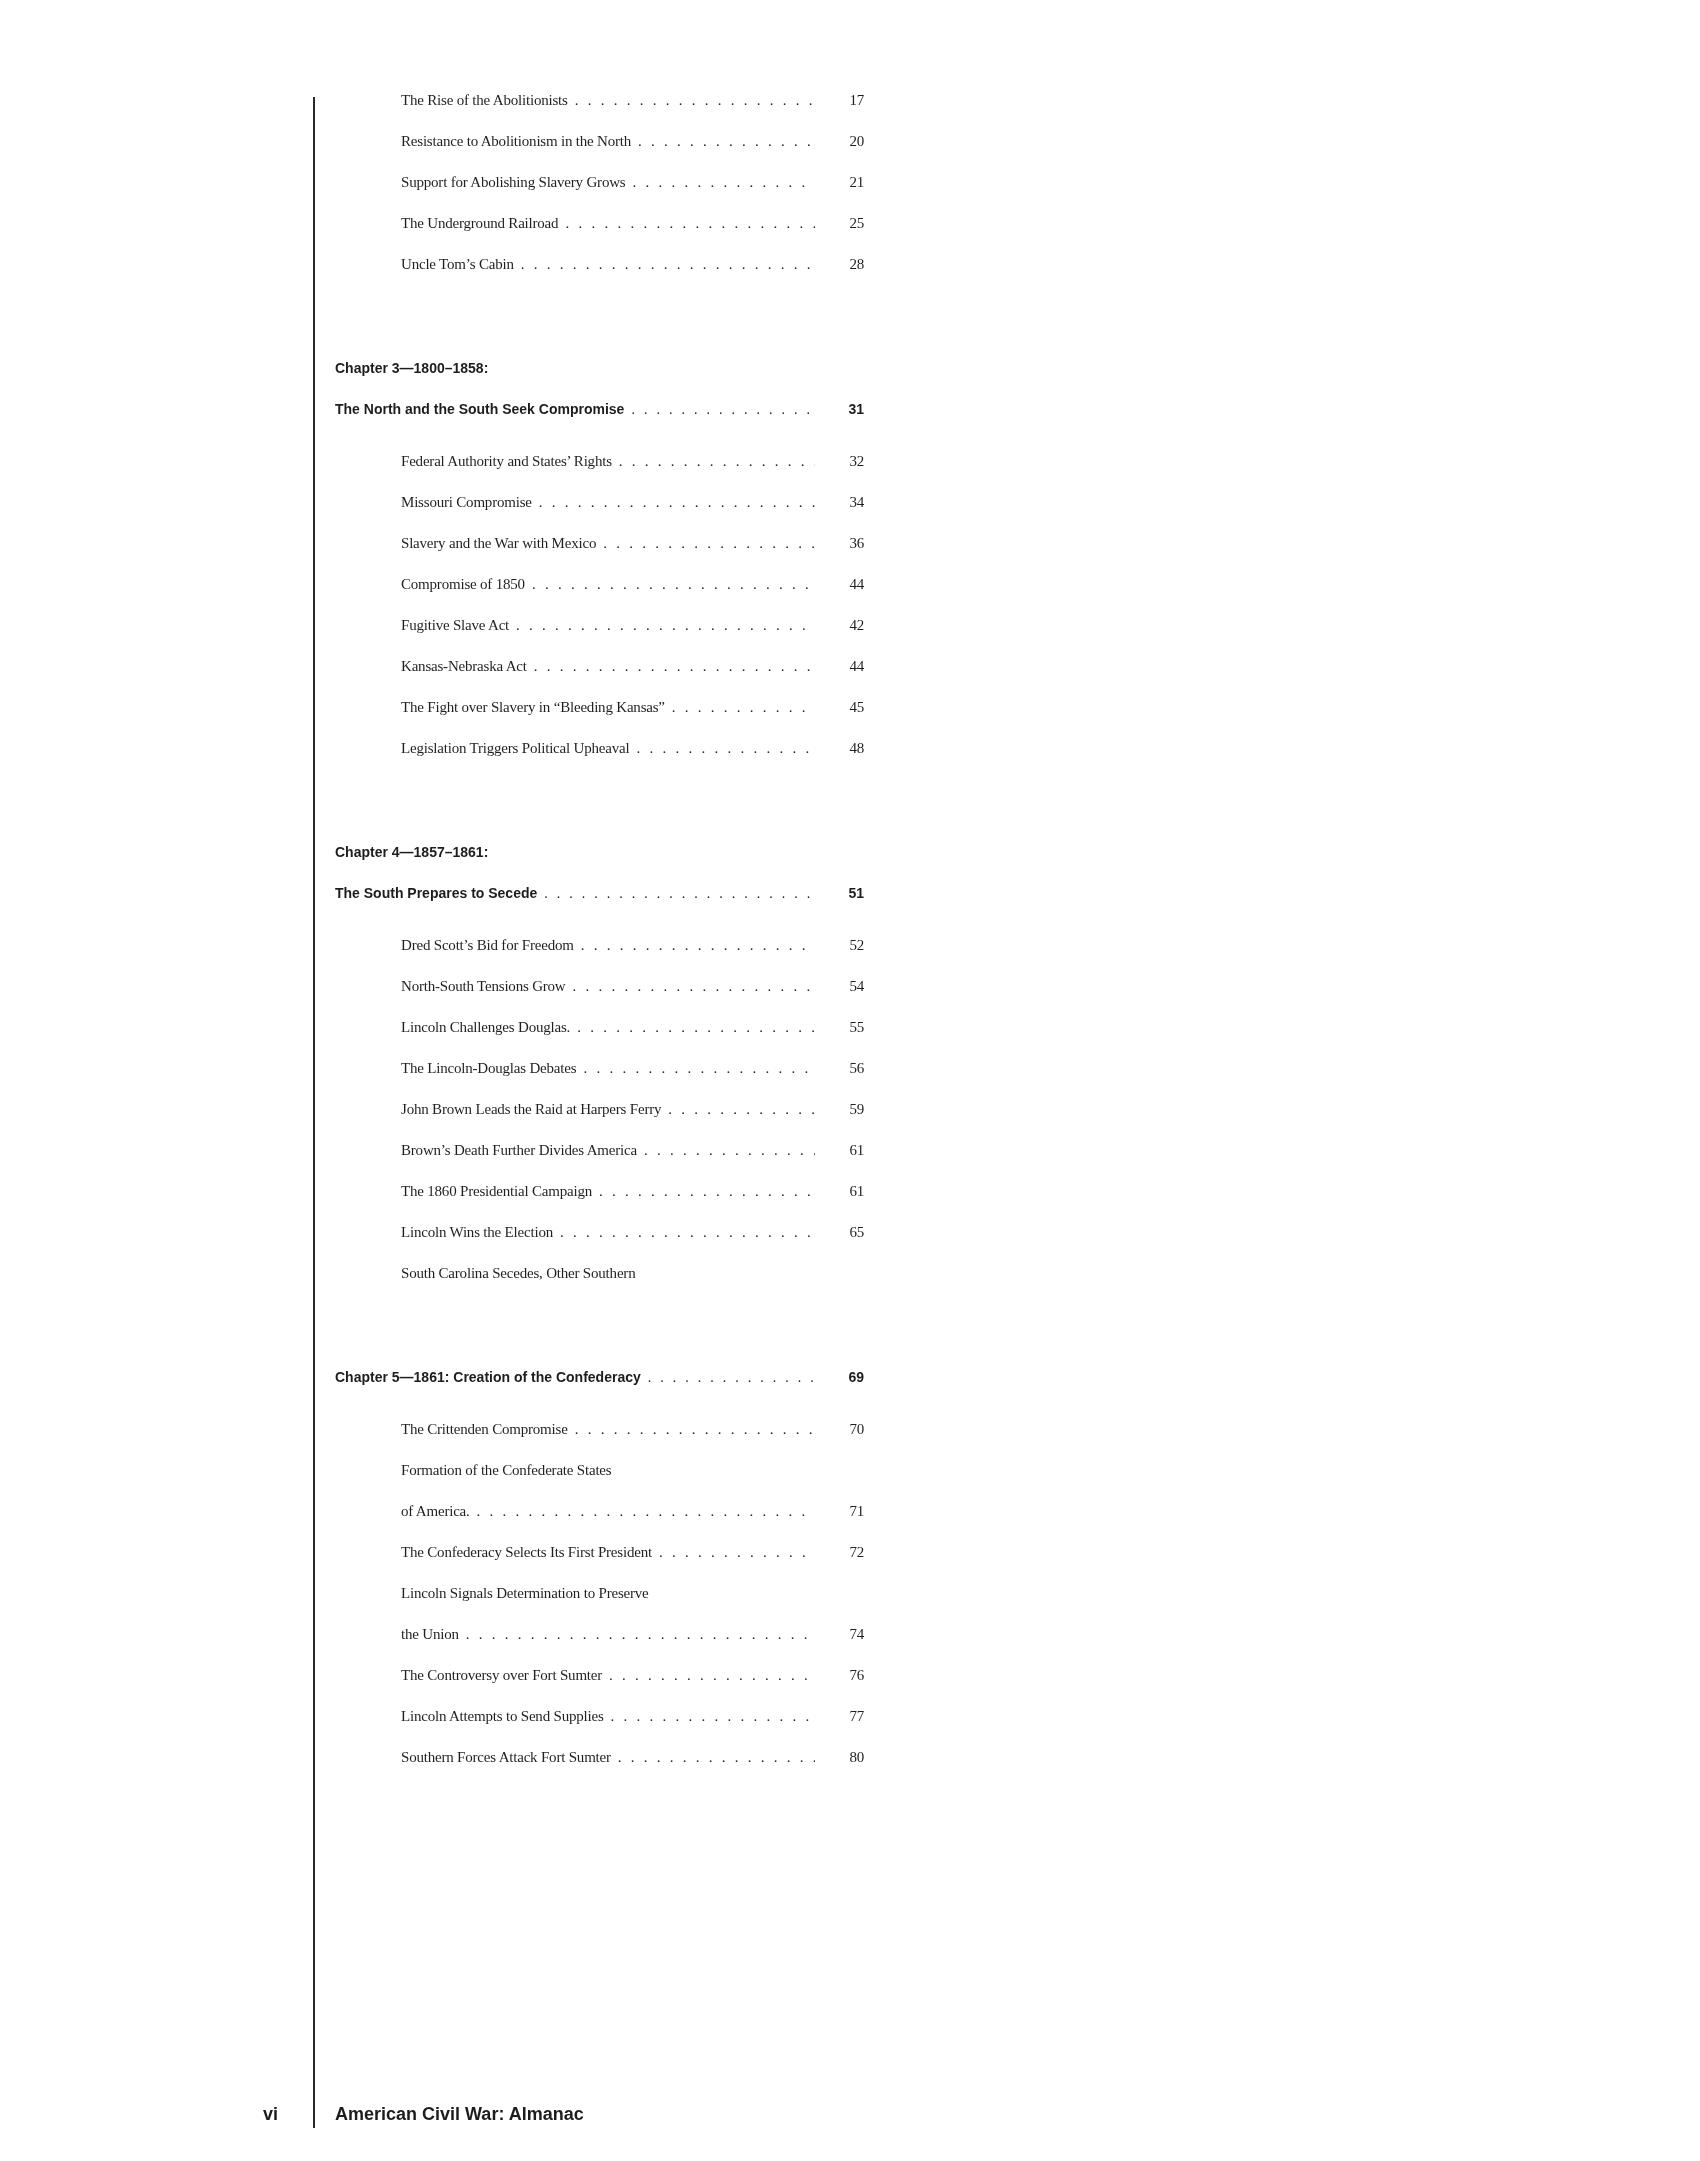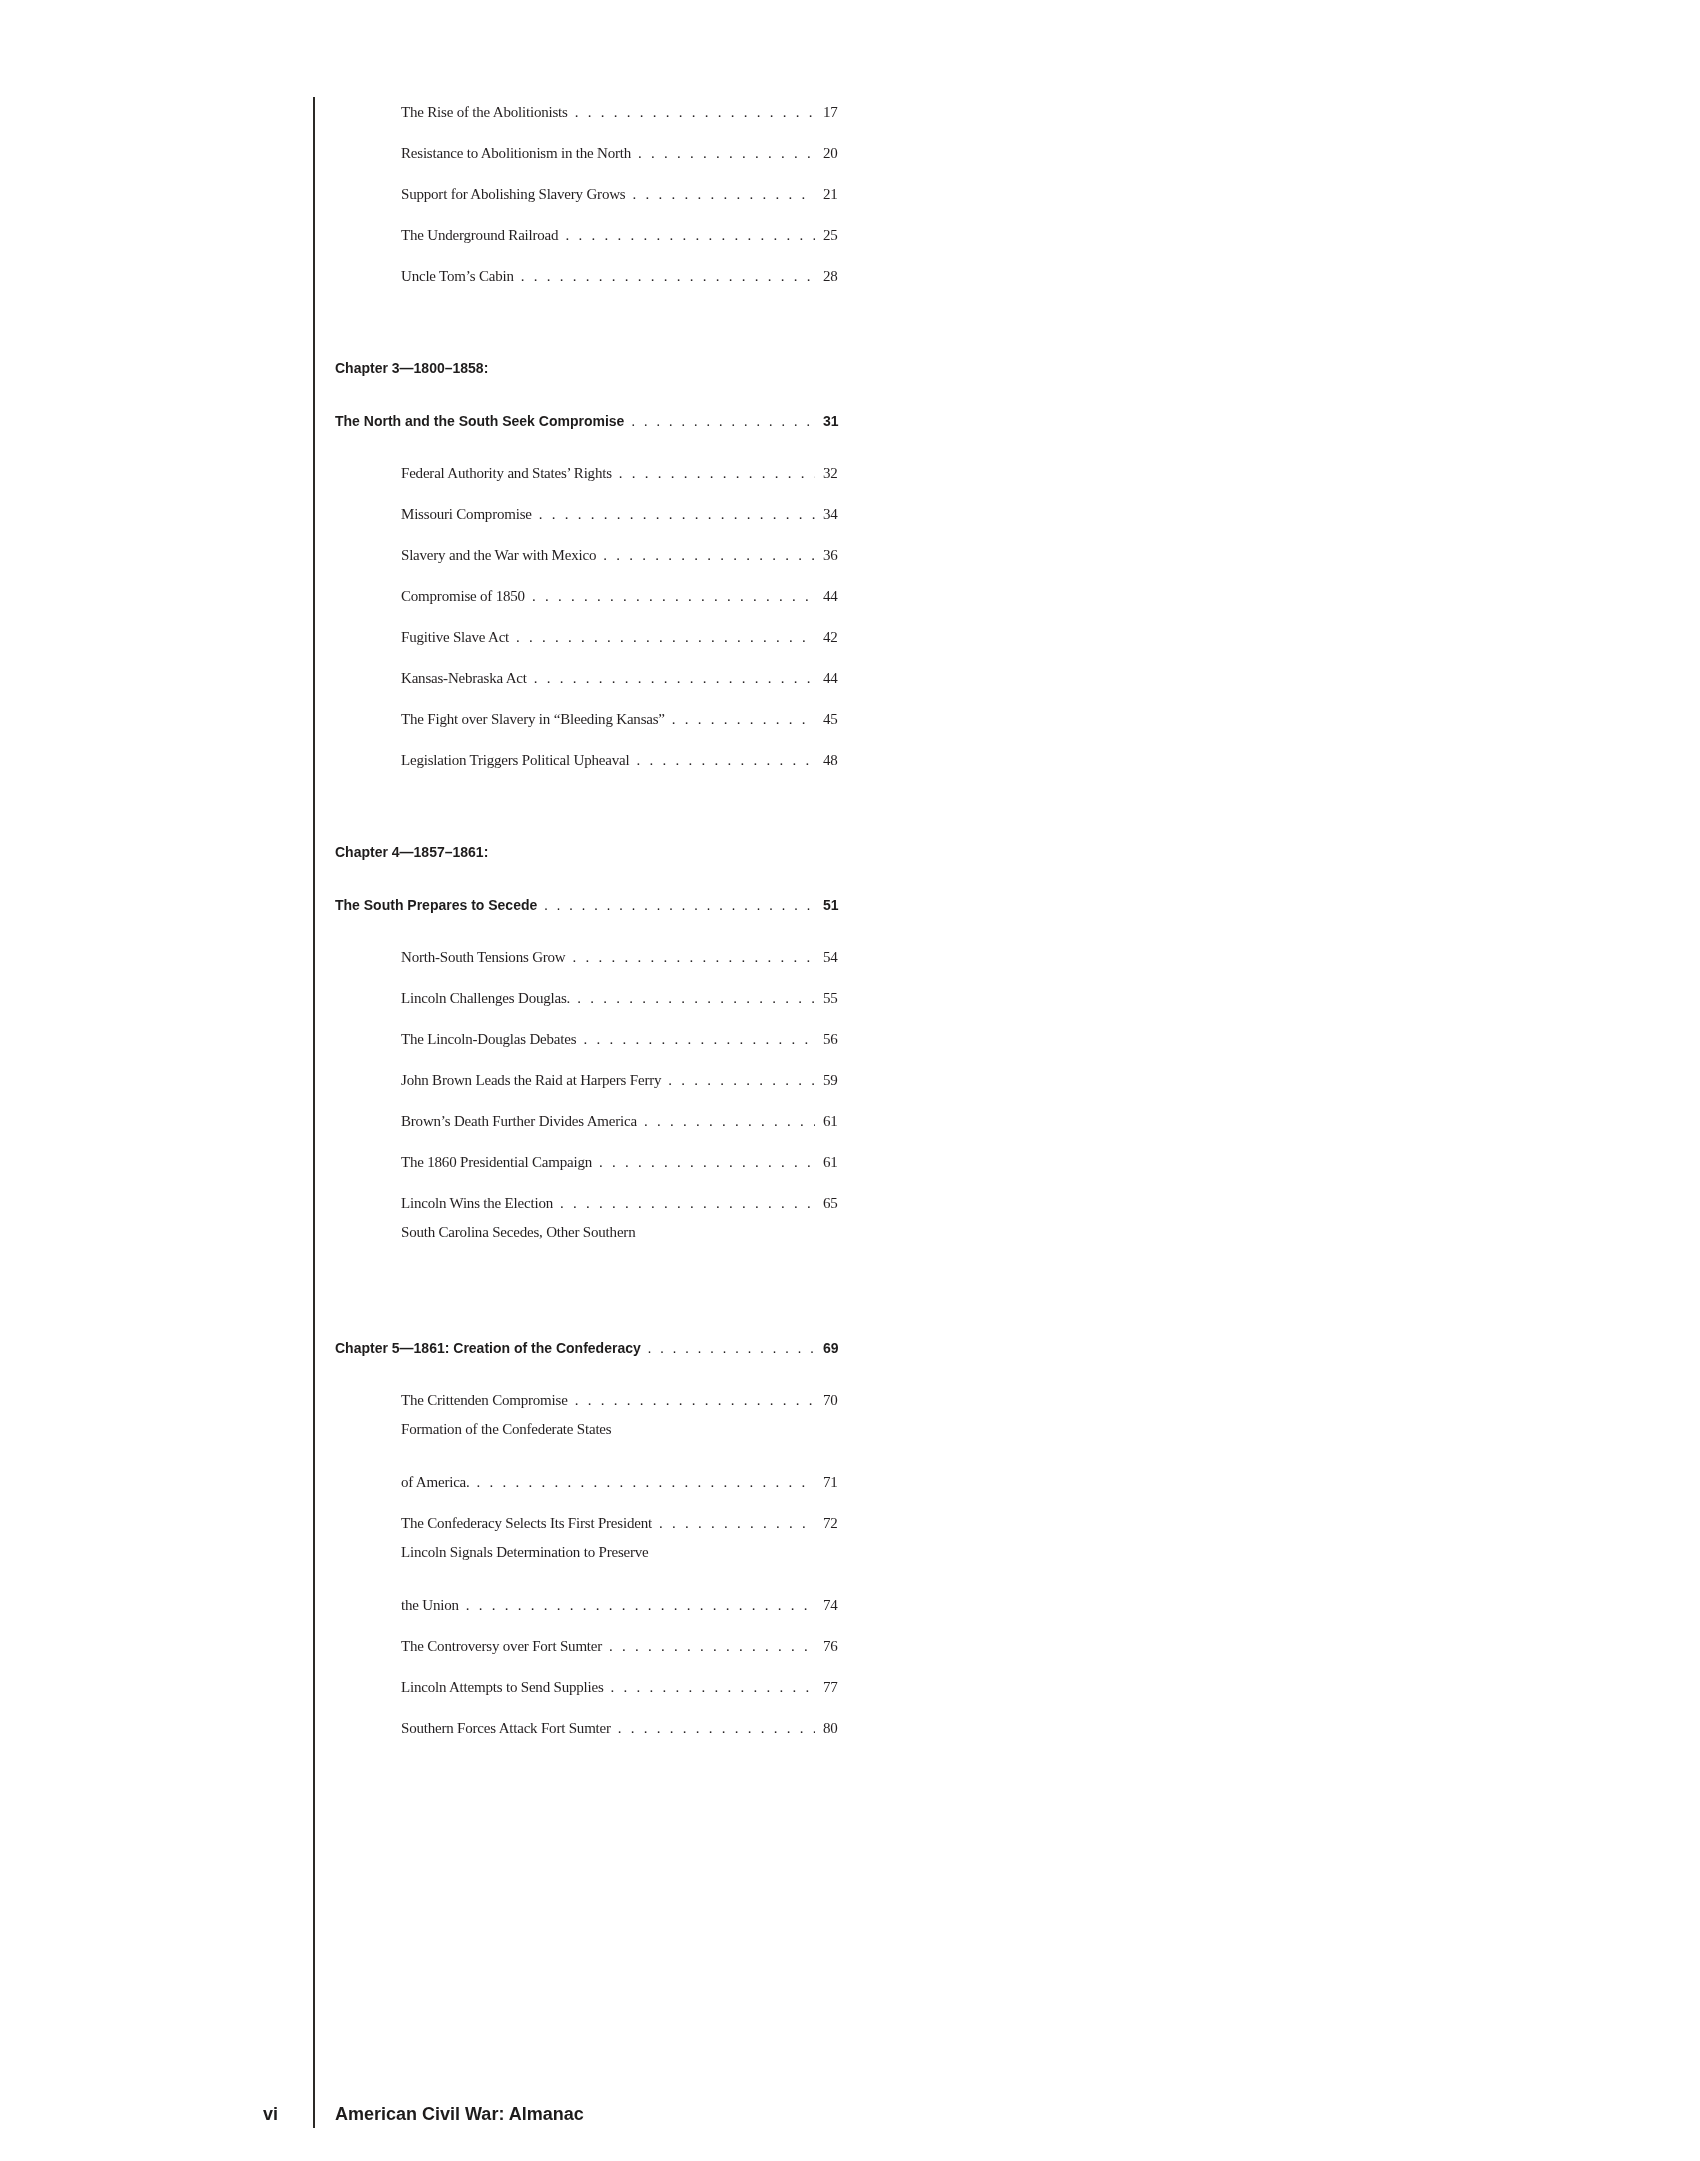--- a/index.html
+++ b/index.html
@@ -78,22 +78,22 @@
     letter-spacing:0;
   }
   .leader::after {
     content:". . . . . . . . . . . . . . . . . . . . . . . . . . . . . . . . . . . . . . . . . . . . . . . . . .";
     word-spacing:5.5px;
   }
 
   .pg {
     flex:0 0 auto;
     width:41px;
+    text-align:right;
     white-space:nowrap;
-    margin-top:12px;
   }
 
   
   .footer {
     position:absolute;
     left:0;
     top:2104px;
     width:1700px;
     height:31px;
     font-family:"Liberation Sans", sans-serif;
@@ -231,20 +231,27 @@
           <span class="htext">Chapter 4—1857–1861:</span>
         </div>
         <div class="hrow">
           <span class="htext">The South Prepares to Secede</span>
           <span class="leader"></span>
           <span class="pg">51</span>
         </div>
         <div class="entries">
           <div class="entry">
             <div class="erow">
+              <span class="etext">Dred Scott’s Bid for Freedom</span>
+              <span class="leader"></span>
+              <span class="pg">52</span>
+            </div>
+          </div>
+          <div class="entry">
+            <div class="erow">
               <span class="etext">North-South Tensions Grow</span>
               <span class="leader"></span>
               <span class="pg">54</span>
             </div>
           </div>
           <div class="entry">
             <div class="erow">
               <span class="etext">Lincoln Challenges Douglas.</span>
               <span class="leader"></span>
               <span class="pg">55</span>

